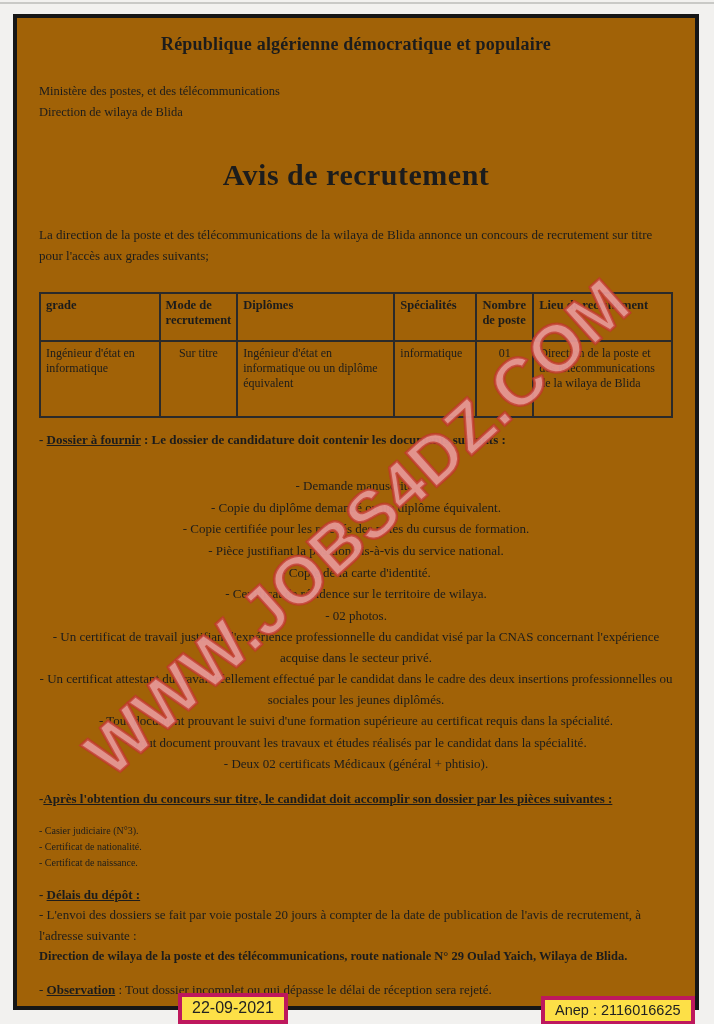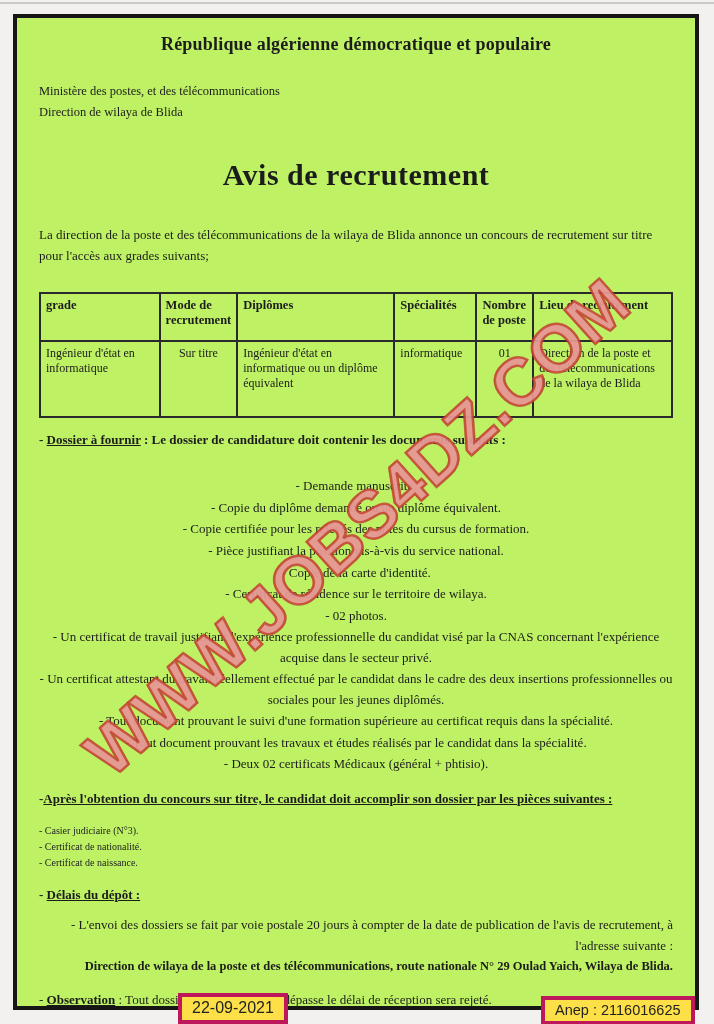--- a/index.html
+++ b/index.html
@@ -13,21 +13,21 @@
   }
   .top-scan-line {
     position: absolute; top: 2px; left: 0; width: 714px; height: 2px;
     background: #c9c9c6;
   }
   .frame {
     position: absolute;
     left: 13px; top: 14px;
     width: 686px; height: 996px;
     border: 4px solid #161616;
-    background: #bef264;
+    background: #a16207;
     padding: 10px 22px 6px 22px;
   }
   .republic {
     text-align: center;
     font-size: 18px;
     font-weight: bold;
     margin-top: 6px;
     letter-spacing: 0.2px;
   }
   .org-lines { margin-top: 26px; font-size: 12.5px; line-height: 1.7; }
@@ -69,21 +69,21 @@
   .col-nb   { width: 9%; }
   .col-lieu { width: 22%; }
   td.c-center { text-align: center; margin-top: 20px; }
   .section-heading { margin-top: 14px; font-size: 13px; font-weight: bold; }
   .u { text-decoration: underline; }
   .doc-list { margin-top: 28px; font-size: 13px; line-height: 1.58; text-align: center; }
   .doc-list div { margin-bottom: 1px; }
   .apres-heading { margin-top: 16px; font-size: 13px; font-weight: bold; }
   .apres-list { margin-top: 16px; font-size: 10px; line-height: 1.6; }
   .delais-heading { margin-top: 16px; font-size: 13px; font-weight: bold; }
-  .delais-body { margin-top: 12px; font-size: 13px; line-height: 1.6; text-align: right; }
+  .delais-body { margin-top: 2px; font-size: 13px; line-height: 1.6; }
   .address-line { font-size: 12.5px; font-weight: bold; }
   .observation { margin-top: 16px; font-size: 13px; }
   .footer-box {
     position: absolute;
     background: #fde047;
     border: 4px solid #be185d;
     font-family: Liberation Sans, sans-serif;
     color: #222;
     padding: 2px 10px 3px 10px;
     z-index: 5;

